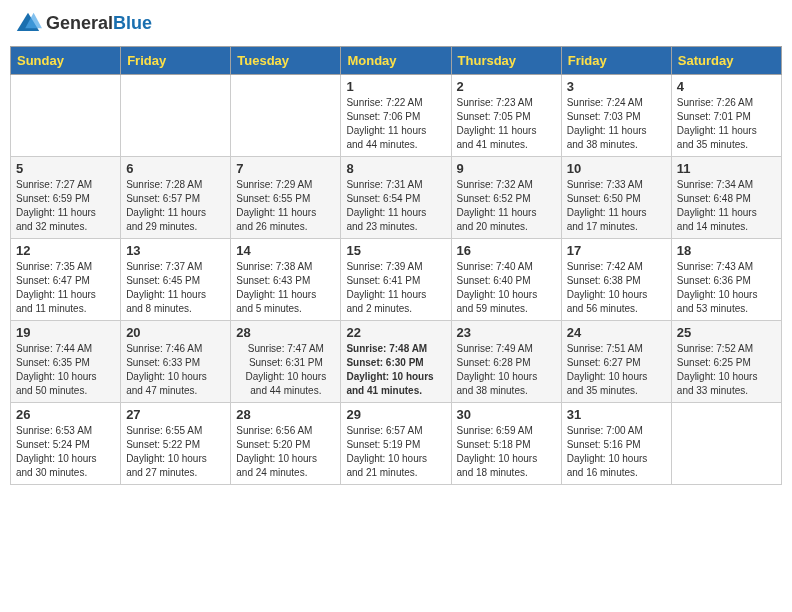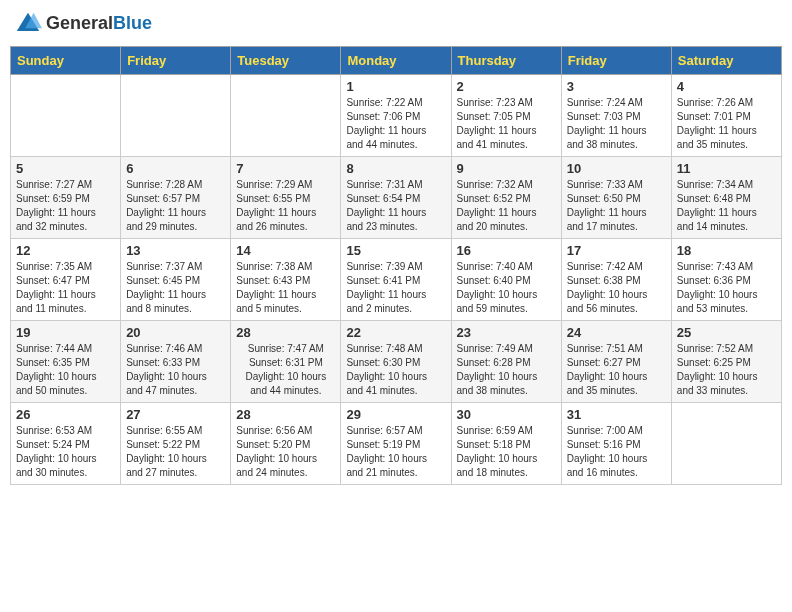--- a/index.html
+++ b/index.html
@@ -268,21 +268,21 @@
         </td>
         <td>
           <div class="day-number">28</div>
           <div class="day-info" style="white-space: pre-line; text-align: center;">Sunrise: 7:47 AM
 Sunset: 6:31 PM
 Daylight: 10 hours
 and 44 minutes.</div>
         </td>
         <td>
           <div class="day-number">22</div>
-          <div class="day-info" style="white-space: pre-line;">Sunrise: 7:48 AM
+          <div class="day-info" style="white-space: pre-line; font-weight: bold;">Sunrise: 7:48 AM
 Sunset: 6:30 PM
 Daylight: 10 hours
 and 41 minutes.</div>
         </td>
         <td>
           <div class="day-number">23</div>
           <div class="day-info" style="white-space: pre-line;">Sunrise: 7:49 AM
 Sunset: 6:28 PM
 Daylight: 10 hours
 and 38 minutes.</div>

